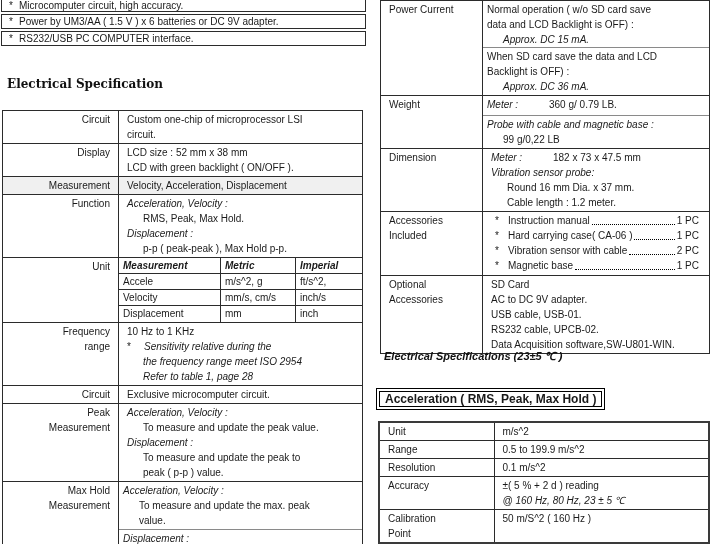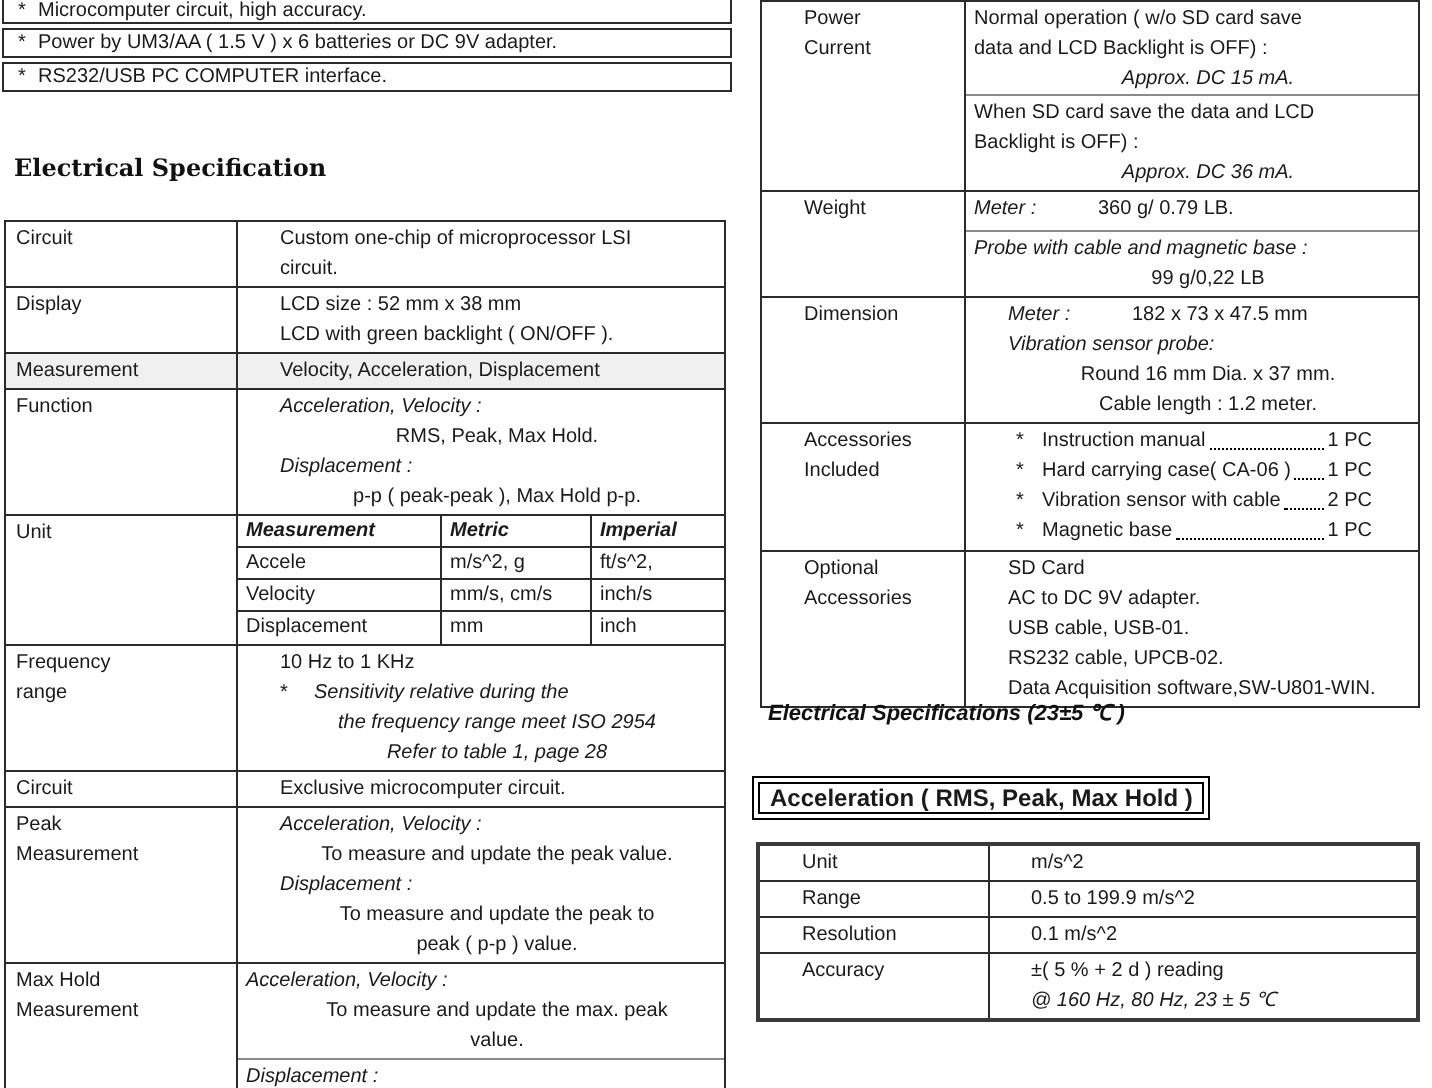--- a/index.html
+++ b/index.html
@@ -38,31 +38,31 @@
     left:384px; top:348px;
     font-weight:bold; font-style:italic;
     font-size:11px; color:#111;
   }
 
   
   table { border-collapse:collapse; table-layout:fixed; }
   td {
     border:1px solid #2b2b2b;
     vertical-align:top;
-    padding:1px 21px;
+    padding:1px 8px;
     line-height:15px;
     overflow:hidden;
   }
   td.nopad { padding:0; }
   .it { font-style:italic; }
-  .ind { padding-left:16px;text-align:center; }
+  .ind { padding-left:16px; }
   .sub { padding:1px 4px; }
   .sub-b { border-top:1px solid #8a8a8a; }
   .shade { background:#f0f0f0; }
-  .lblpad { padding-left:5px; }
+  .lblpad { padding-left:5px;text-align:right; }
 
   
   .spec-table { left:2px; top:110px; width:361px; }
 
   
   .unit-grid { display:grid; grid-template-columns:102px 75px auto; grid-auto-rows:16px; }
   .unit-grid > div { padding:0 4px; line-height:15px; border-right:1px solid #2b2b2b; border-bottom:1px solid #2b2b2b; overflow:hidden; }
   .unit-grid > div.lastcol { border-right:none; }
   .unit-grid > div.lastrow { border-bottom:none; }
   .unit-grid > div.hdr { font-weight:bold; font-style:italic; }
@@ -324,14 +324,21 @@
     <td>Resolution</td>
     <td>0.1 m/s^2</td>
   </tr>
   <tr style="height:32px">
     <td>Accuracy</td>
     <td>
       <div>±( 5 % + 2 d ) reading</div>
       <div class="it">@ 160 Hz, 80 Hz, 23 ± 5 ℃</div>
     </td>
   </tr>
+  <tr style="height:33px">
+    <td>
+      <div>Calibration</div>
+      <div>Point</div>
+    </td>
+    <td>50 m/S^2 ( 160 Hz )</td>
+  </tr>
 </tbody>
   </table>
 
 </body></html>

